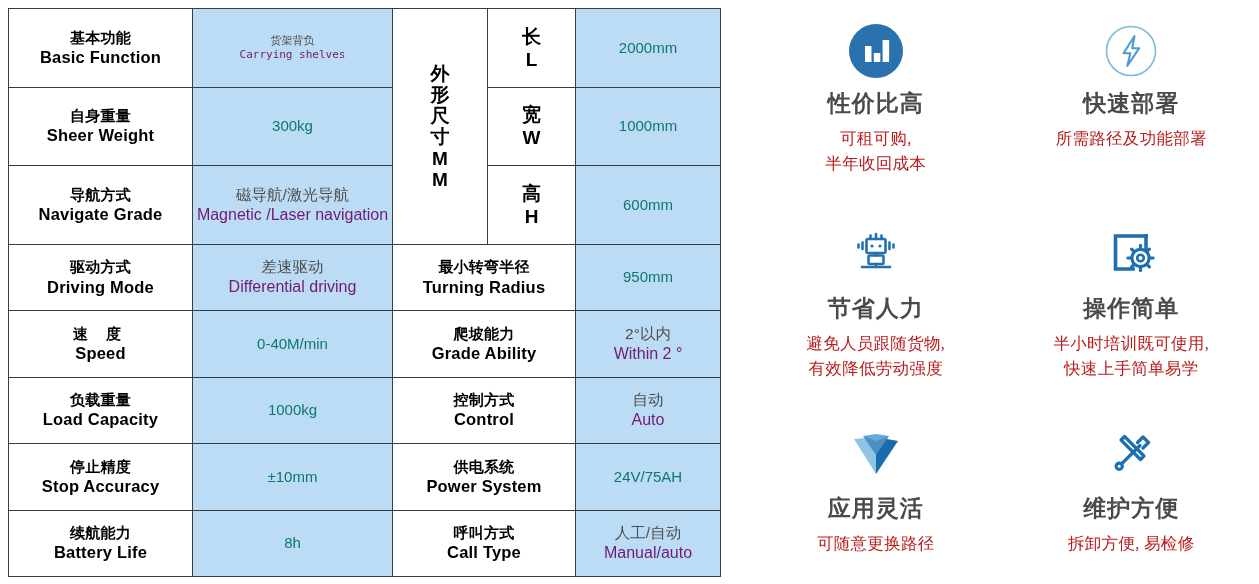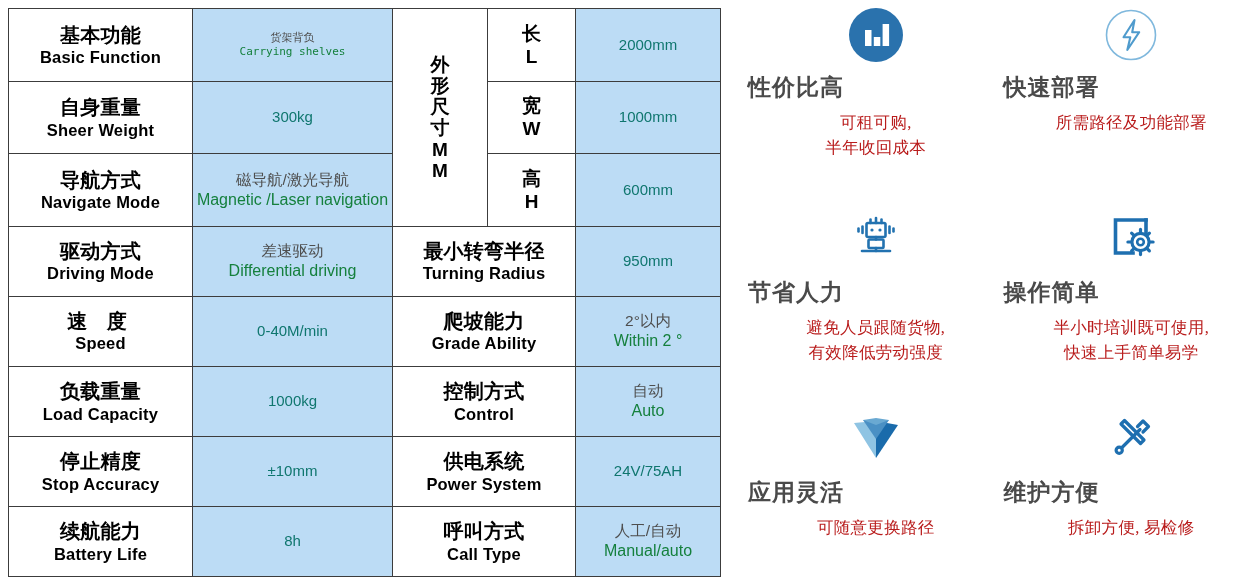--- a/index.html
+++ b/index.html
@@ -42,31 +42,31 @@
     padding: 2px 3px;
     line-height: 1.22;
   }
   td.label {
     background: #ffffff;
     color: #000000;
     font-weight: bold;
     font-size: 16.5px;
     letter-spacing: 0.2px;
   }
-  td.label .cn { display: block; font-size: 20px; font-weight: bold; }
+  td.label .cn { display: block; font-size: 15px; font-weight: bold; }
   td.label .en { display: block; font-size: 16.5px; font-weight: bold; }
 
   td.value {
     background: #bcdcf5;
     color: #3f3f3f;
     font-weight: normal;
     font-size: 15px;
   }
   td.value .cn { display: block; font-size: 15.5px; color: #4e4e4e; }
-  td.value .en { display: block; font-size: 16px; color: #15803d; }
+  td.value .en { display: block; font-size: 16px; color: #701a75; }
   td.value .single { display: block; font-size: 15px; color: #0f766e; }
 
   td.value.serif .cn,
   td.value.serif .en {
     font-family: "DejaVu Sans Mono", "Liberation Mono", monospace;
     font-size: 11px;
   }
 
   
   td.vertical {
@@ -100,22 +100,23 @@
     top: 0px;
     width: 511px;
     height: 584px;
     display: grid;
     grid-template-columns: 1fr 1fr;
     grid-template-rows: 205px 200px 179px;
   }
   .feature {
     display: flex;
     flex-direction: column;
+    align-items: center;
     justify-content: flex-start;
-    padding-top: 4px;
+    padding-top: 20px;
     box-sizing: border-box;
   }
   .feat-icon {
     height: 62px;
     display: flex;
     align-items: center;
     justify-content: center;
     margin-bottom: 6px;
   }
   .feat-title {
@@ -190,21 +191,21 @@
             <span class="en">W</span>
           </td>
           <td class="value">
             <span class="single">1000mm</span>
           </td>
         </tr>
 
         <tr>
           <td class="label">
             <span class="cn">导航方式</span>
-            <span class="en">Navigate Mode</span>
+            <span class="en">Navigate Grade</span>
           </td>
           <td class="value">
             <span class="cn">磁导航/激光导航</span>
             <span class="en">Magnetic /Laser navigation</span>
           </td>
           <td class="dim">
             <span class="cn">高</span>
             <span class="en">H</span>
           </td>
           <td class="value">

